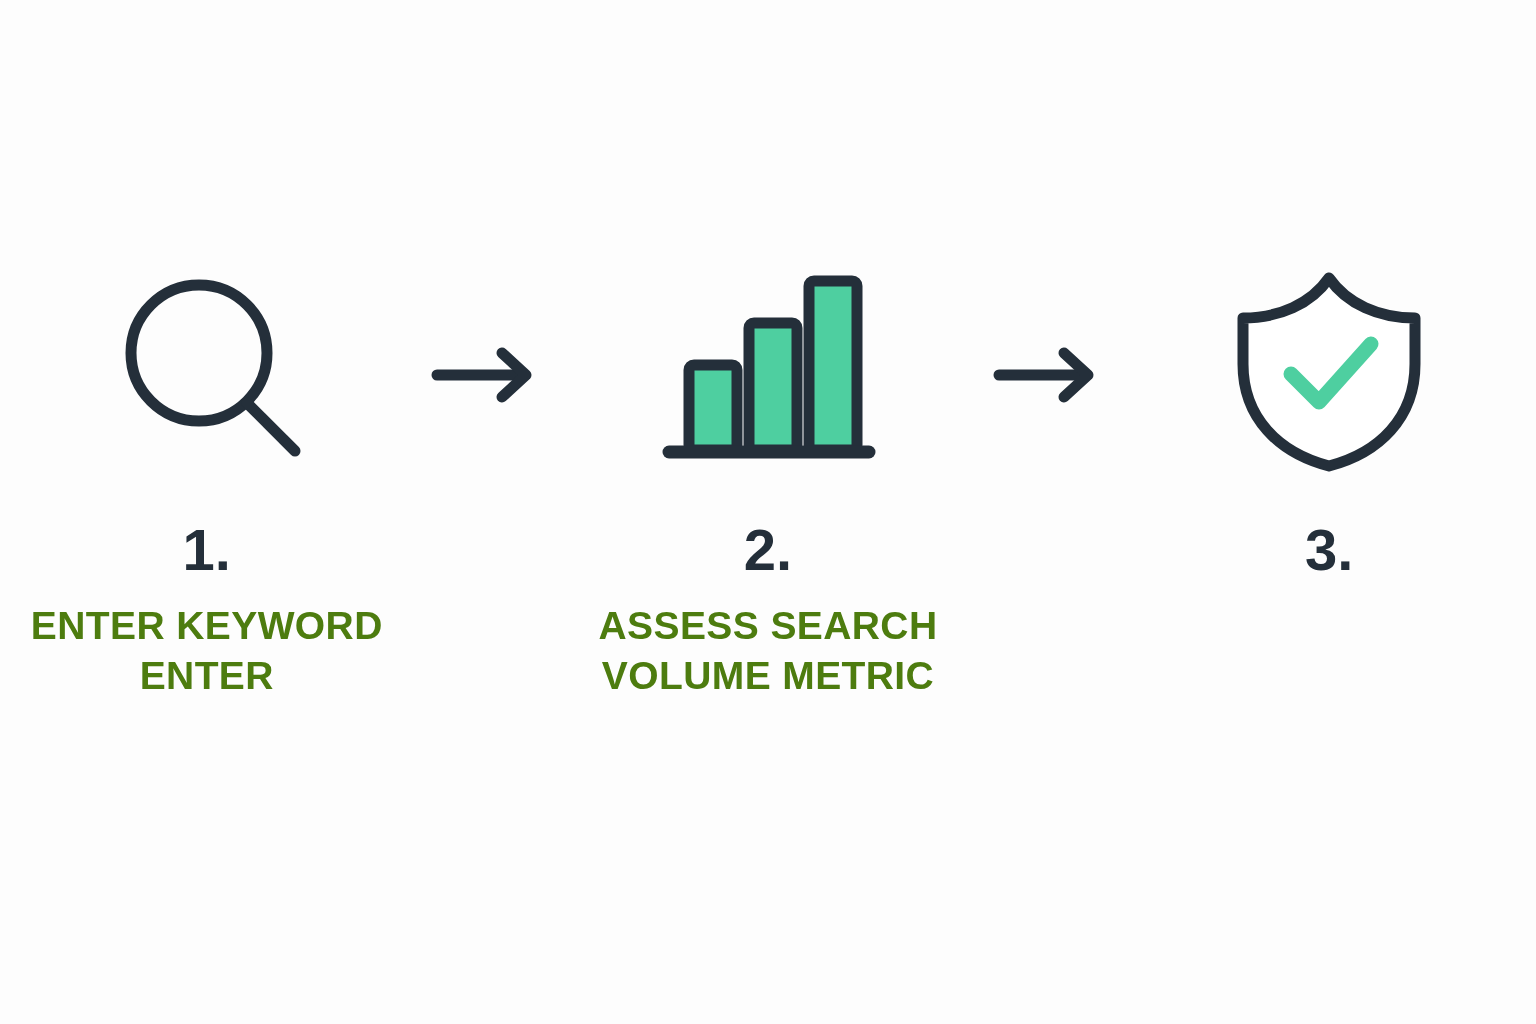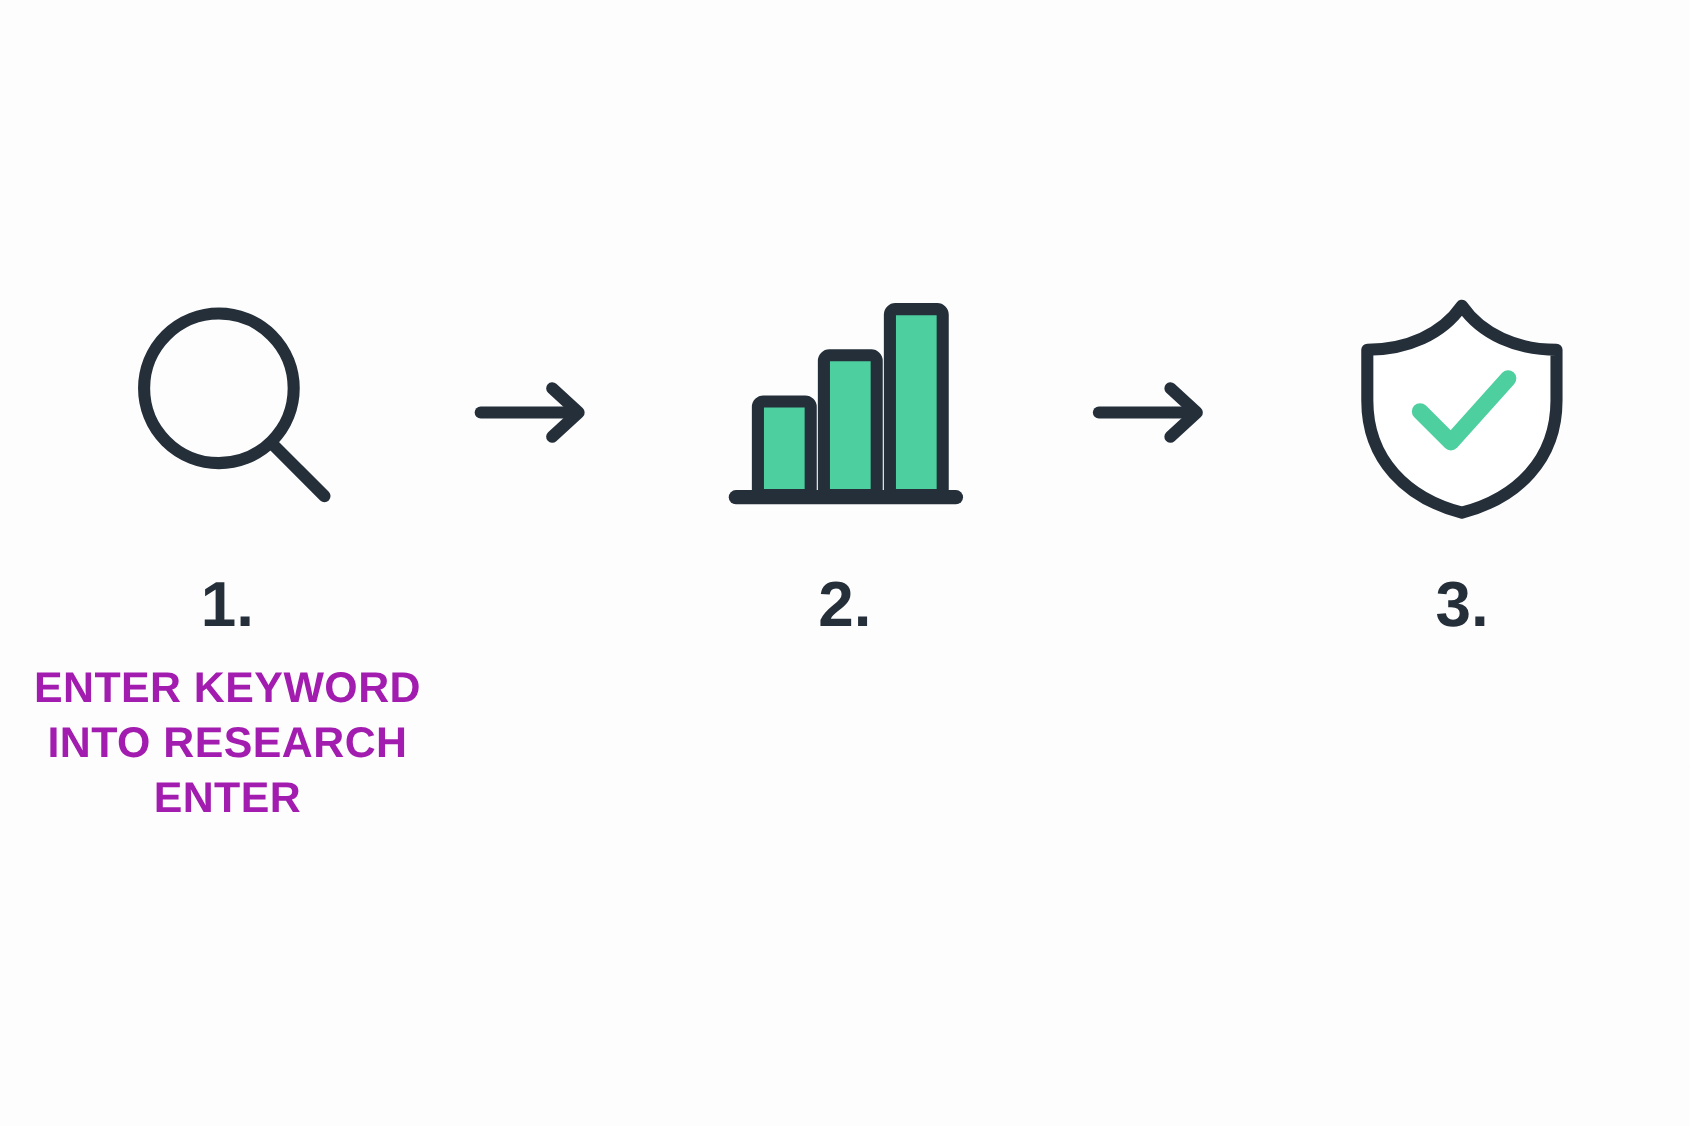--- a/index.html
+++ b/index.html
@@ -57,21 +57,21 @@
     color: #242f3a;
     letter-spacing: 0px;
     line-height: 1;
     margin-top: 36px;
     margin-bottom: 22px;
   }
 
   .step-title {
     font-size: 39px;
     font-weight: bold;
-    color: #a21caf;
+    color: #4d7c0f;
     text-align: center;
     line-height: 1.28;
     letter-spacing: 0.4px;
     max-width: 420px;
   }
 
   .step-title .ln {
     display: block;
     white-space: nowrap;
   }
@@ -98,21 +98,20 @@
         <svg width="200" height="190" viewBox="0 0 200 190">
           <circle cx="92" cy="78" r="68" fill="none" stroke="#242f3a" stroke-width="11"></circle>
           <line x1="140" y1="128" x2="188" y2="176" stroke="#242f3a" stroke-width="11" stroke-linecap="round"></line>
         </svg>
       </div>
 
       <div class="step-number">1.</div>
 
       <div class="step-title">
         <span class="ln">ENTER KEYWORD</span>
-        <span class="ln">INTO RESEARCH</span>
         <span class="ln">ENTER</span>
       </div>
     </div>
 
     <div class="arrow-slot">
       <svg width="110" height="60" viewBox="0 0 110 60">
         <line x1="5" y1="30" x2="92" y2="30" stroke="#242f3a" stroke-width="11" stroke-linecap="round"></line>
         <polyline points="70,8 94,30 70,52" fill="none" stroke="#242f3a" stroke-width="11" stroke-linecap="round" stroke-linejoin="round"></polyline>
       </svg>
     </div>
@@ -126,20 +125,24 @@
           <rect x="88" y="50" width="48" height="127" rx="5" fill="#4ecfa0" stroke="#242f3a" stroke-width="11" stroke-linejoin="round"></rect>
 
           <rect x="148" y="8" width="48" height="169" rx="5" fill="#4ecfa0" stroke="#242f3a" stroke-width="11" stroke-linejoin="round"></rect>
 
           <line x1="8" y1="179" x2="208" y2="179" stroke="#242f3a" stroke-width="13" stroke-linecap="round"></line>
         </svg>
       </div>
 
       <div class="step-number">2.</div>
 
+      <div class="step-title">
+        <span class="ln">ASSESS SEARCH</span>
+        <span class="ln">VOLUME METRIC</span>
+      </div>
     </div>
 
     <div class="arrow-slot">
       <svg width="110" height="60" viewBox="0 0 110 60">
         <line x1="5" y1="30" x2="92" y2="30" stroke="#242f3a" stroke-width="11" stroke-linecap="round"></line>
         <polyline points="70,8 94,30 70,52" fill="none" stroke="#242f3a" stroke-width="11" stroke-linecap="round" stroke-linejoin="round"></polyline>
       </svg>
     </div>
 
     <div class="step">

